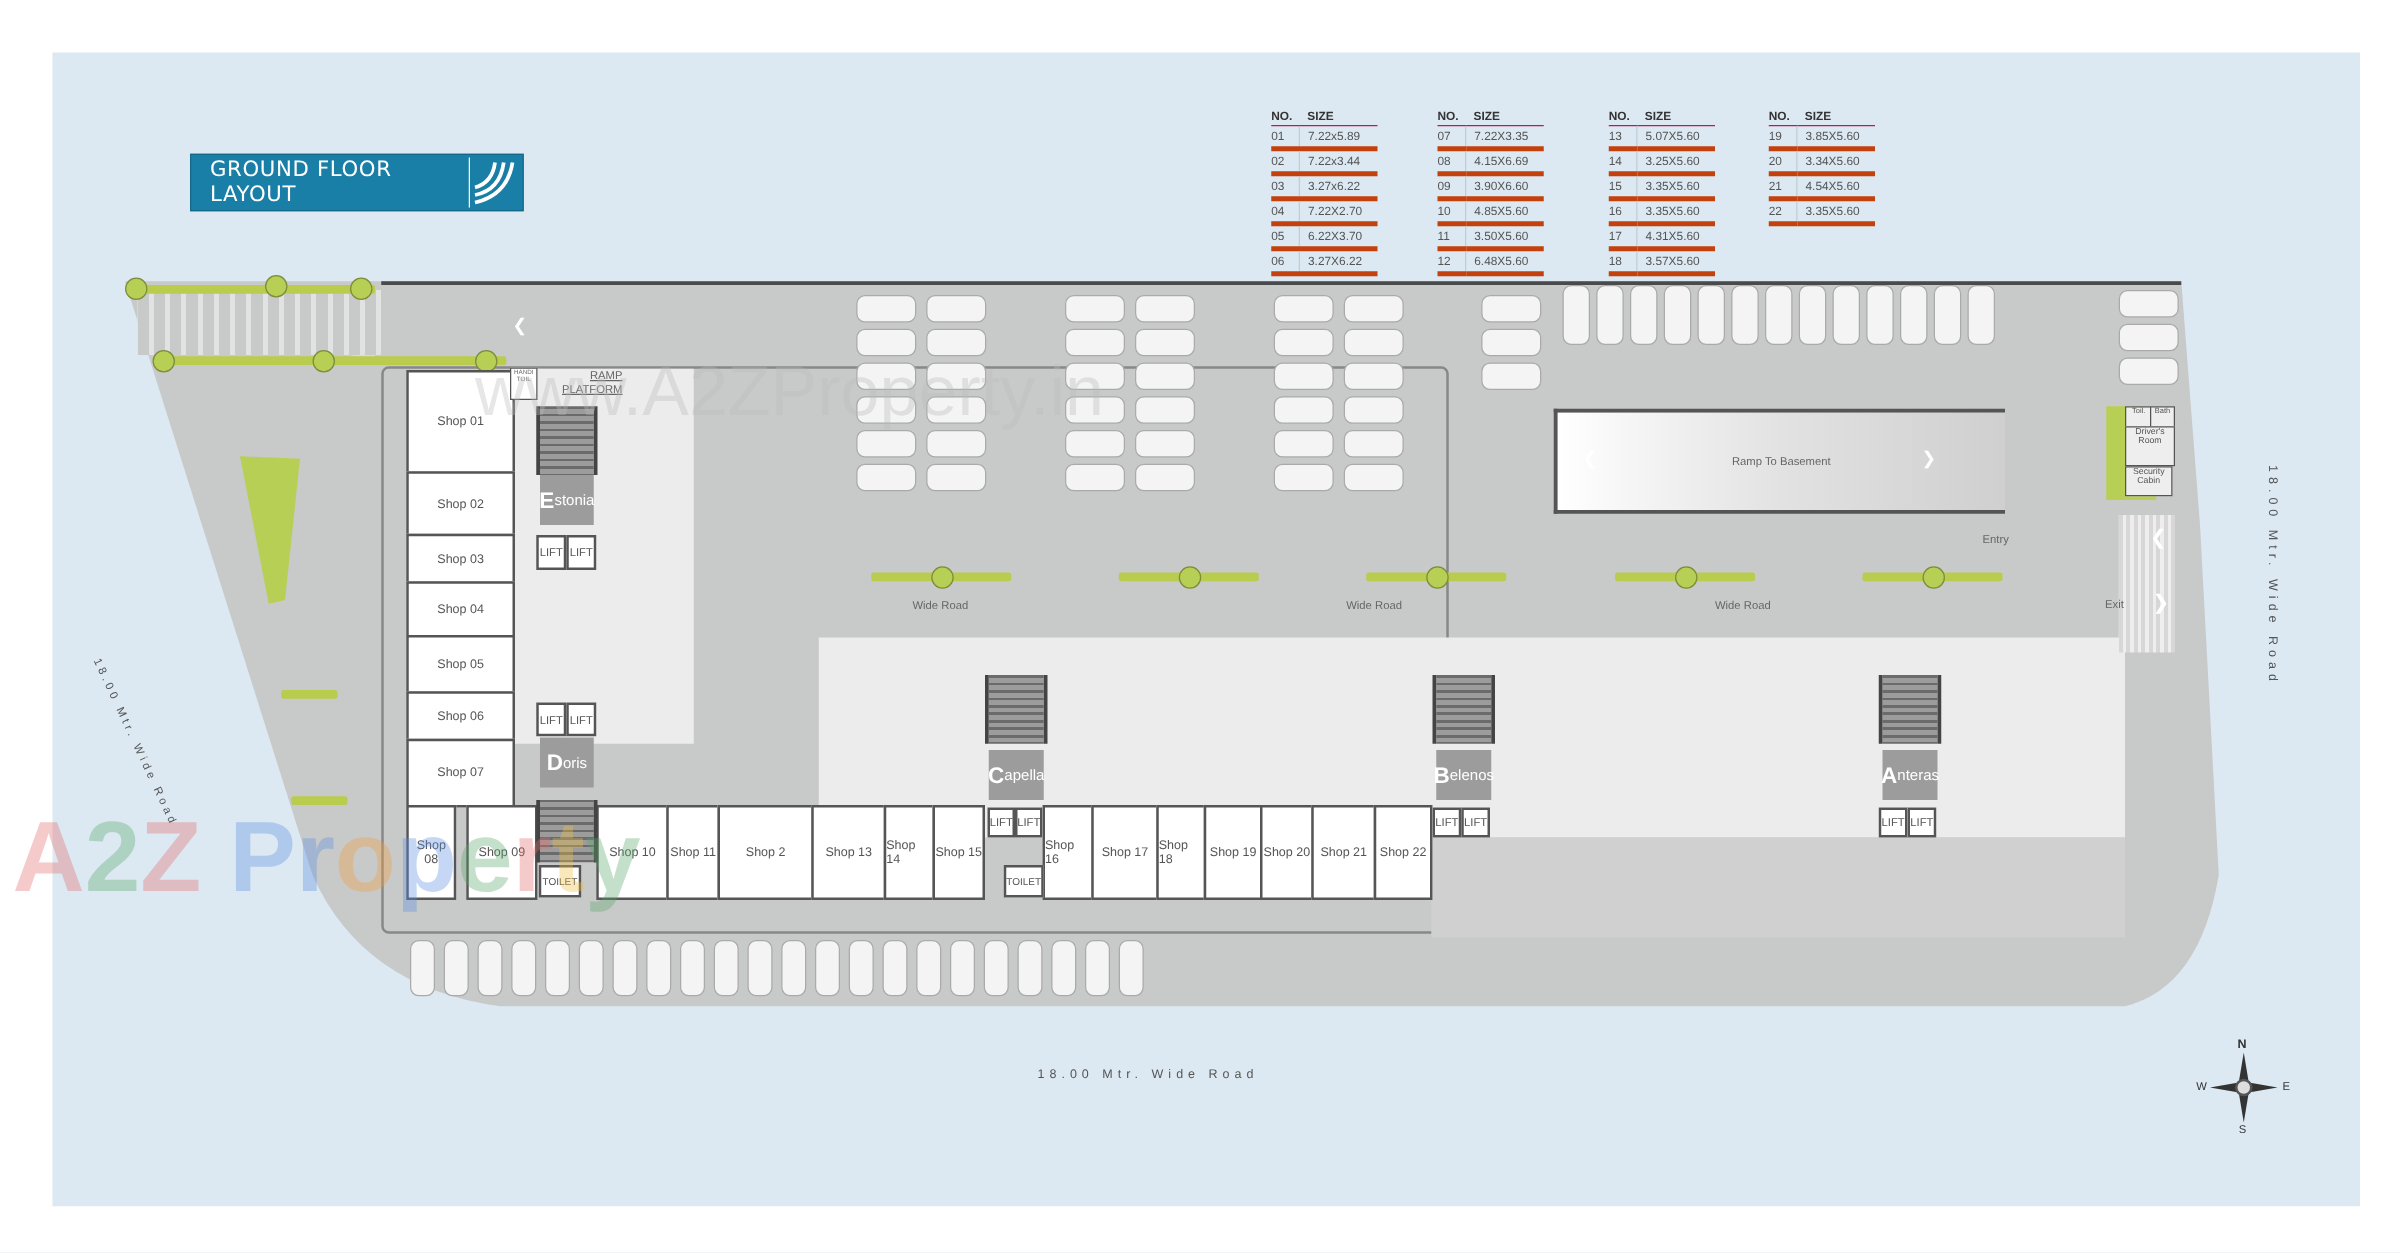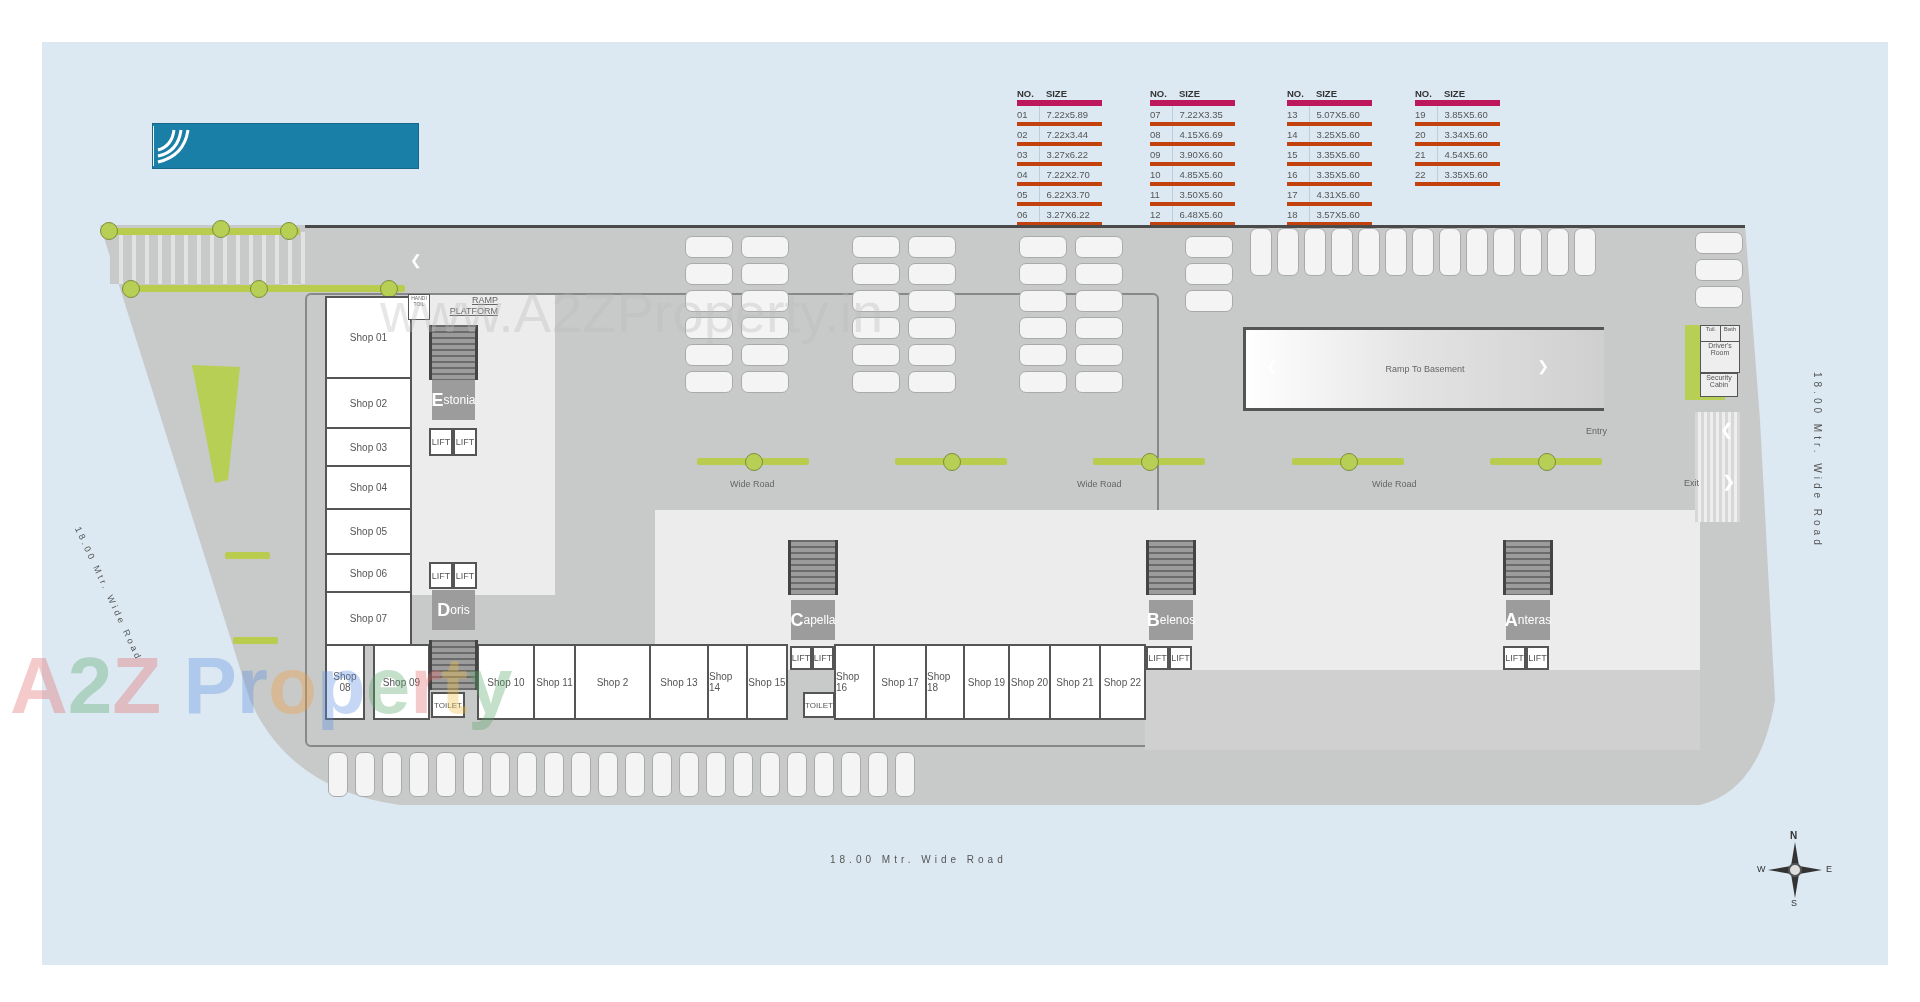--- a/index.html
+++ b/index.html
@@ -4,21 +4,21 @@
 <style>
   html,body{margin:0;padding:0;}
   body{width:1920px;height:1002px;background:#ffffff;position:relative;overflow:hidden;font-family:"Liberation Sans",sans-serif;}
   .canvas{position:absolute;left:42px;top:42px;width:1846px;height:923px;background:#dce9f2;}
   .abs{position:absolute;}
   .title-box{position:absolute;left:152px;top:123px;width:265px;height:44px;background:#1a7fa6;border:1px solid #14698a;display:flex;align-items:center;}
   .title-text{color:#fff;font-size:17px;letter-spacing:0.5px;padding-left:15px;flex:1;font-family:"DejaVu Sans",sans-serif;}
   .title-logo{width:40px;height:40px;border-left:1px solid #fff;margin-right:2px;}
   .tbl{position:absolute;font-size:9.5px;color:#555;}
   .tbl table{border-collapse:collapse;}
-  .tbl th{font-weight:bold;color:#333;text-align:left;padding:1px 6px 1px 0;border-bottom:6px solid #be185d;}
+  .tbl th{font-weight:bold;color:#333;text-align:left;padding:1px 6px 1px 0;border-bottom:1px solid #be185d;}
   .tbl td{padding:1px 6px 1px 0;border-bottom:4px solid #c2410c;height:14px;}
   .tbl td.sz{border-left:1px solid #c0ccd6;padding-left:6px;width:50px;}
   .shop{position:absolute;background:#fff;border:2px solid #555;box-sizing:border-box;font-size:10px;color:#555;display:flex;align-items:center;justify-content:center;}
   .core{position:absolute;background:#9c9c9c;color:#fff;font-size:12px;display:flex;align-items:center;justify-content:center;}
   .core b{font-size:18px;font-weight:bold;}
   .lift{position:absolute;background:#fff;border:2px solid #555;font-size:9px;color:#555;display:flex;align-items:center;justify-content:center;box-sizing:border-box;}
   .stairs{position:absolute;background:repeating-linear-gradient(180deg,#6b6b6b 0 2px,#9c9c9c 2px 6px);border-left:3px solid #444;border-right:3px solid #444;}
   .label{position:absolute;font-size:9px;color:#666;}
   .park{position:absolute;background:#ececec;}
   .car{position:absolute;border:1px solid #aaa;background:#f4f4f4;border-radius:7px;box-sizing:border-box;}
@@ -27,20 +27,21 @@
   .ramp{position:absolute;left:1243px;top:327px;width:358px;height:78px;border:3px solid #555;border-right:none;background:linear-gradient(90deg,#fff,#e2e2e2 50%,#cfcfcf);display:flex;align-items:center;justify-content:center;font-size:9px;color:#666;}
   .road-v{position:absolute;font-size:10px;letter-spacing:4px;color:#555;writing-mode:vertical-rl;}
   .wm{position:absolute;font-size:80px;font-weight:bold;opacity:0.35;}
 </style>
 </head>
 <body>
 
 <div class="canvas"></div>
 
 <div class="title-box">
+  <span class="title-text">GROUND FLOOR LAYOUT</span>
   <svg class="title-logo" viewBox="0 0 40 40">
     <path d="M4 36 Q30 30 34 4" stroke="#fff" stroke-width="3" fill="none"></path>
     <path d="M4 30 Q24 26 27 4" stroke="#fff" stroke-width="3" fill="none"></path>
     <path d="M4 24 Q18 20 20 4" stroke="#fff" stroke-width="3" fill="none"></path>
   </svg>
 </div>
 
 <div class="tbl" style="left:1017px;top:87px;">
   <table>
       <tbody>

